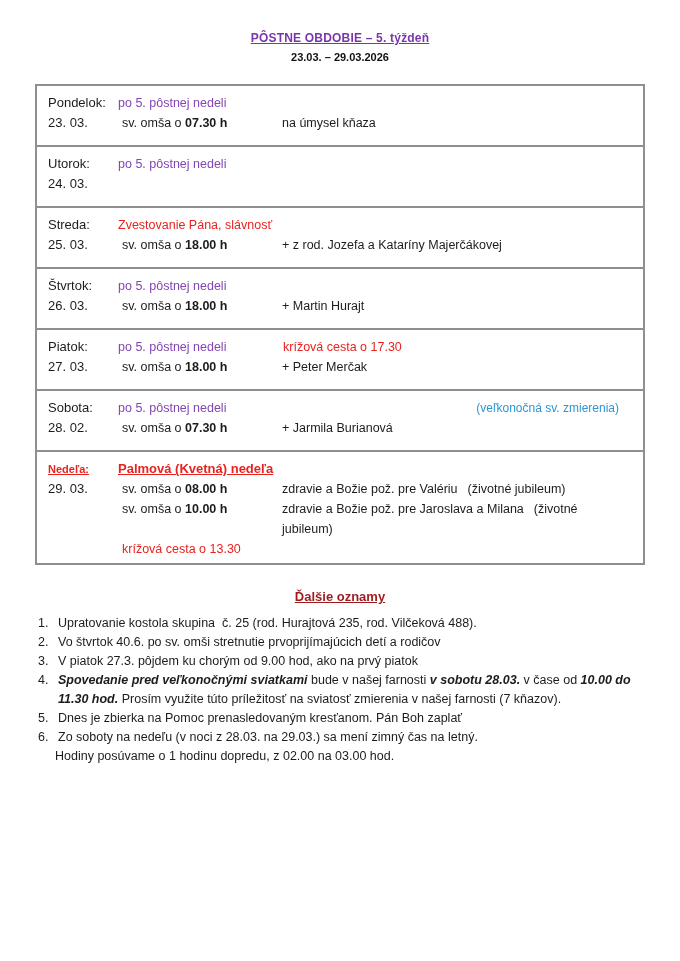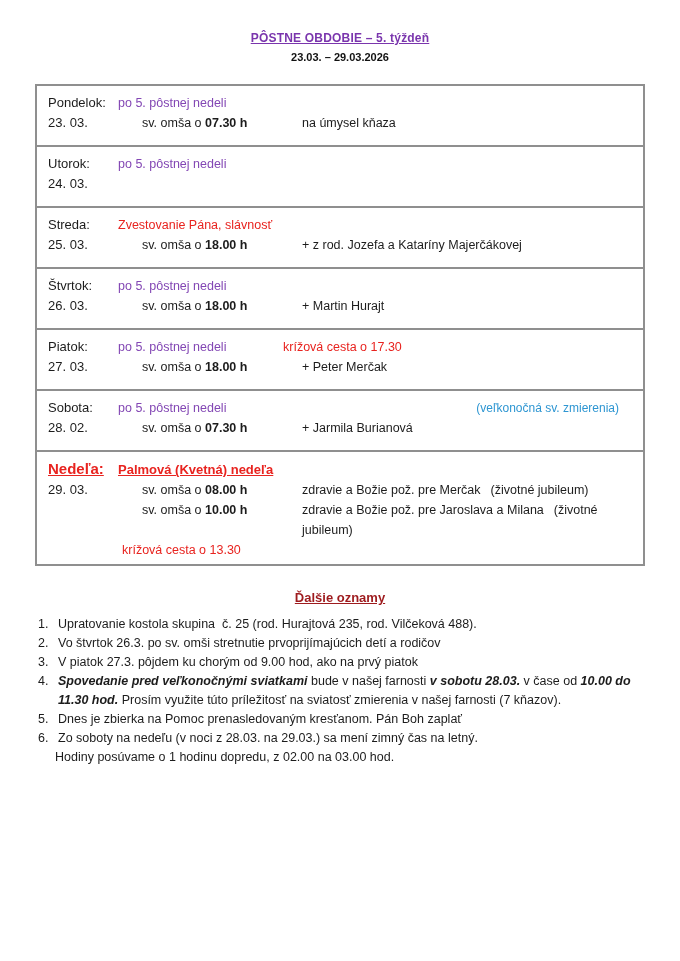--- a/index.html
+++ b/index.html
@@ -25,22 +25,22 @@
   }
   .row{padding:7px 24px 12px 11px;border-top:2px solid #8f8f8f;}
   .row:first-child{border-top:none;}
   .row-sunday{padding-bottom:4px;}
   .line{display:flex;align-items:baseline;line-height:20px;font-size:12.5px;}
   .day{width:70px;flex-shrink:0;font-size:13px;}
   .feast{min-width:165px;}
   .purple{color:#8347b4;}
   .red{color:#e8231f;}
   .redbold{color:#e8231f;font-weight:bold;text-decoration:underline;font-size:13px;}
-  .day.redbold{font-size:15px;}
-  .mass{min-width:160px;padding-left:4px;box-sizing:content-box;margin-left:20px;}
+  .day.redbold{font-size:11px;}
+  .mass{min-width:160px;padding-left:4px;box-sizing:content-box;}
   .mass b{font-weight:bold;}
   .intent{white-space:pre-wrap;}
   .jub{margin-left:10px;}
   .note-blue{margin-left:auto;color:#2e96d2;font-size:12px;white-space:nowrap;}
   .note-red{color:#e8231f;}
   .extra-red{padding-left:4px;color:#e8231f;}
 
   
   .ann-title{
     margin-top:24px;text-align:center;font-size:13px;font-weight:bold;
@@ -136,21 +136,21 @@
     </div>
 
     <div class="row row-sunday">
       <div class="line">
         <span class="day redbold">Nedeľa:</span>
         <span class="feast redbold">Palmová (Kvetná) nedeľa</span>
       </div>
       <div class="line">
         <span class="day">29. 03.</span>
         <span class="mass"><span>sv. omša o</span> <b>08.00 h</b></span>
-        <span class="intent"><span>zdravie a Božie pož. pre Merčak</span><span class="jub">(životné jubileum)</span></span>
+        <span class="intent"><span>zdravie a Božie pož. pre Valériu</span><span class="jub">(životné jubileum)</span></span>
       </div>
       <div class="line">
         <span class="day"></span>
         <span class="mass"><span>sv. omša o</span> <b>10.00 h</b></span>
         <span class="intent"><span>zdravie a Božie pož. pre Jaroslava a Milana</span><span class="jub">(životné jubileum)</span></span>
       </div>
       <div class="line">
         <span class="day"></span>
         <span class="extra-red">krížová cesta o 13.30</span>
       </div>
@@ -160,21 +160,21 @@
 
   <div class="ann-title">Ďalšie oznamy</div>
 
   <div class="announcements">
     <div class="item">
       <span class="num">1.</span>
       <span class="txt">Upratovanie kostola skupina  č. 25 (rod. Hurajtová 235, rod. Vilčeková 488).</span>
     </div>
     <div class="item">
       <span class="num">2.</span>
-      <span class="txt">Vo štvrtok 26.3. po sv. omši stretnutie prvoprijímajúcich detí a rodičov</span>
+      <span class="txt">Vo štvrtok 40.6. po sv. omši stretnutie prvoprijímajúcich detí a rodičov</span>
     </div>
     <div class="item">
       <span class="num">3.</span>
       <span class="txt">V piatok 27.3. pôjdem ku chorým od 9.00 hod, ako na prvý piatok</span>
     </div>
     <div class="item">
       <span class="num">4.</span>
       <span class="txt"><span class="b">Spovedanie pred veľkonočnými sviatkami</span><span> bude v našej farnosti </span><span class="b">v sobotu 28.03.</span><span> v čase od </span><span class="b">10.00 do 11.30 hod.</span><span> Prosím využite túto príležitosť na sviatosť zmierenia v našej farnosti (7 kňazov).</span></span>
     </div>
     <div class="item">

